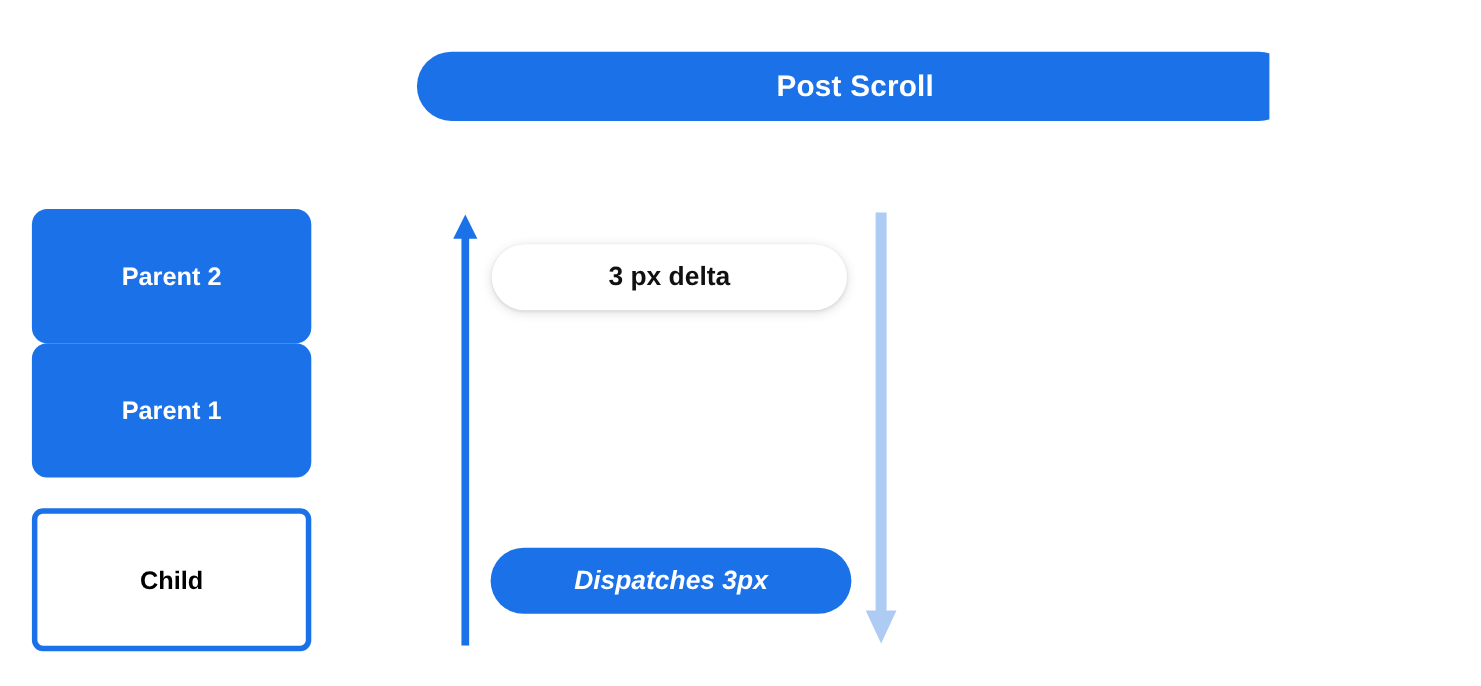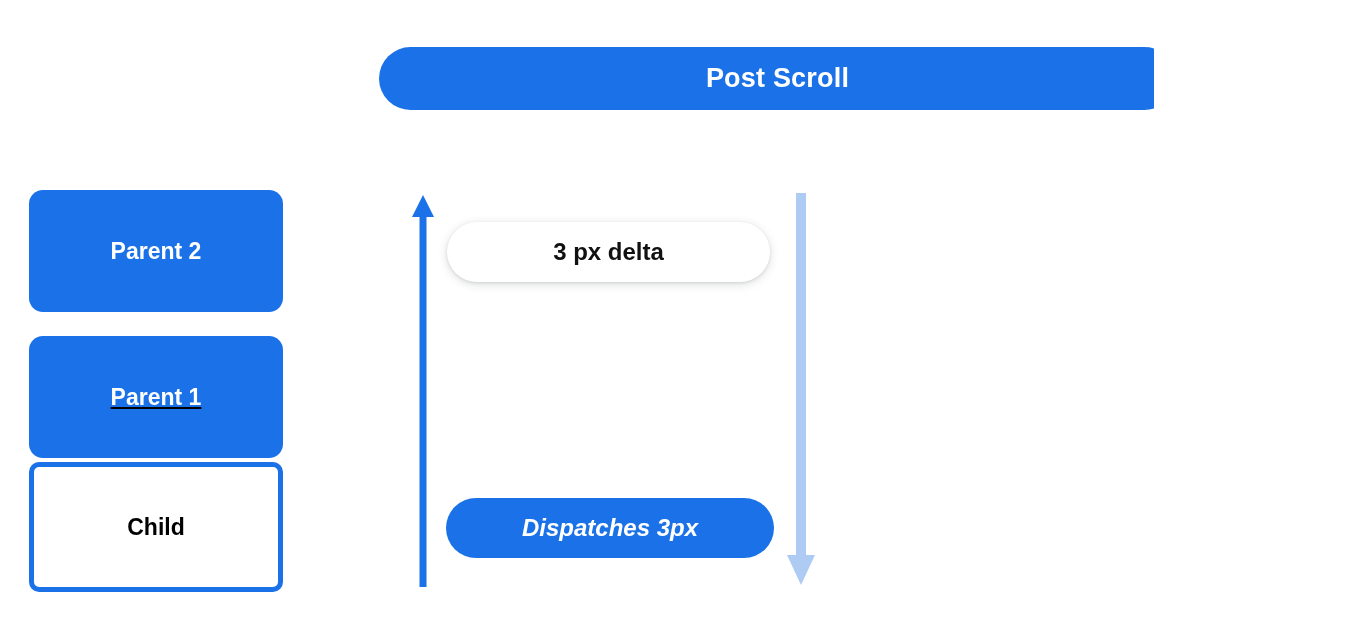--- a/index.html
+++ b/index.html
@@ -67,21 +67,21 @@
   .box.outlined {
     background: #ffffff;
     border: 5px solid #1b72e8;
     border-radius: 16px;
     height: 130px;
   }
   .box.outlined .label {
     color: #000000;
   }
   #box-parent2 { top: 190px; }
-  #box-parent1 { top: 336px; text-decoration: underline; }
+  #box-parent1 { top: 312px; }
   #box-child   { top: 462px; border-radius: 10px; }
 
   
   .arrow {
     position: absolute;
   }
   .arrow-up-dark {
     left: 406px;
     top: 193px;
     width: 34px;

